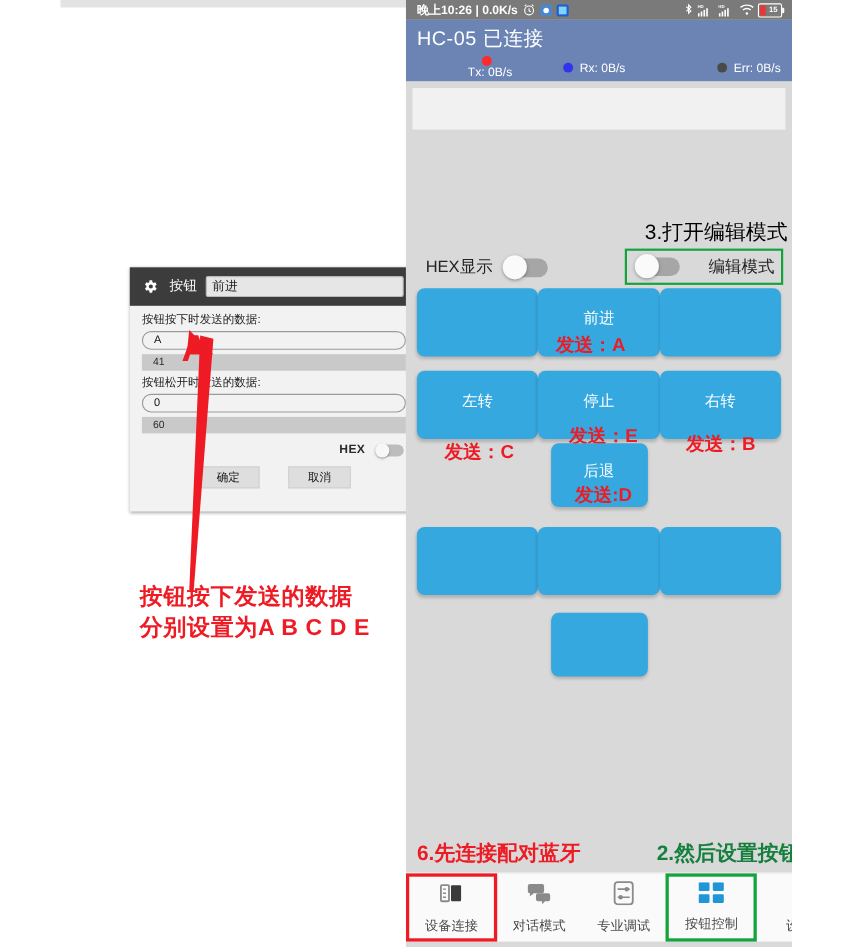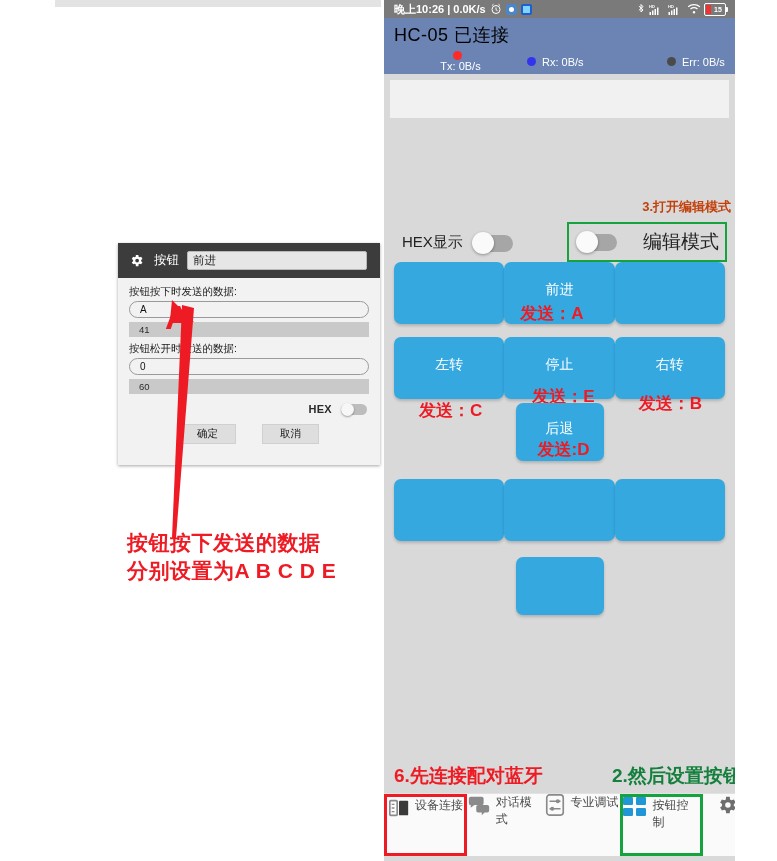--- a/index.html
+++ b/index.html
@@ -90,38 +90,38 @@
     letter-spacing:.5px;white-space:nowrap;
   }
   #arrow-svg{position:absolute;left:110px;top:300px;width:160px;height:250px;}
   #big-A{
     position:absolute;left:165px;top:300px;
     color:#ee1b24;font-weight:bold;font-size:34px;line-height:34px;
   }
 
   
   #phone{
-    position:absolute;left:384px;top:0;width:351px;height:861px;
+    position:absolute;left:369px;top:0;width:351px;height:861px;
     background:#d9d9d9;overflow:hidden;
   }
   #statusbar{
     height:18px;background:#7a7a7a;display:flex;align-items:center;
     padding:0 7px 0 10px;box-sizing:border-box;color:#ffffff;font-size:11px;
     font-weight:bold;
   }
   #statusbar-left{display:flex;align-items:center;gap:4px;white-space:nowrap;}
   #statusbar-right{margin-left:auto;display:flex;align-items:center;gap:3px;}
   .sbicon{display:block}
   .sq-icon{width:11px;height:11px;border-radius:2px;display:inline-block;}
 
   #appbar{
     background:#6b84b4;padding:5px 10px 4px 10px;box-sizing:border-box;
     height:56px;
   }
-  #app-title{color:#000000;font-size:18px;letter-spacing:.5px;margin-bottom:4px;}
+  #app-title{color:#ffffff;font-size:18px;letter-spacing:.5px;margin-bottom:4px;}
   #stats-row{display:flex;align-items:center;font-size:11px;color:#ffffff;}
   .stat{display:flex;align-items:center;}
   .dot{width:9px;height:9px;border-radius:50%;margin-right:6px;display:inline-block;}
 
   #terminal-area{
     background:#d9d9d9;padding:6px 6px 0 6px;box-sizing:border-box;height:44px;
   }
   #terminal-box{
     background:#f1f1f1;height:100%;width:100%;box-sizing:border-box;
     font-size:11px;color:#ededed;padding:4px 8px;
@@ -138,23 +138,23 @@
     width:40px;height:17px;border-radius:9px;background:#a6a6a6;position:relative;
   }
   .big-switch .knob{
     position:absolute;left:-1px;top:-3px;width:22px;height:22px;border-radius:50%;
     background:#fafafa;box-shadow:0 1px 3px rgba(0,0,0,.35);
   }
   #editmode-group{
     margin-left:auto;display:flex;align-items:center;
     border:2px solid #14a33c;padding:5px 6px 5px 8px;box-sizing:border-box;
   }
-  #editmode-label{font-size:19px;color:#222;margin-left:26px;}
+  #editmode-label{font-size:15px;color:#222;margin-left:26px;}
   #hint3{
-    position:absolute;right:4px;top:-24px;color:#c2410c;font-weight:bold;font-size:13px;
+    position:absolute;right:4px;top:-24px;color:#000000;font-weight:normal;font-size:19px;
     white-space:nowrap;
   }
 
   
   #grid{position:relative;padding:0 10px;box-sizing:border-box;}
   .row{display:flex;justify-content:space-between;margin-bottom:13px;}
   .row.center{justify-content:center;}
   .gbtn{
     width:119px;height:62px;background:#35a8e0;border-radius:7px;
     box-shadow:0 2px 3px rgba(0,0,0,.18);
@@ -174,21 +174,21 @@
     position:absolute;left:228px;bottom:2px;color:#15803d;font-weight:bold;font-size:19px;
     white-space:nowrap;
   }
 
   
   #bottomnav{
     position:absolute;left:0;bottom:5px;width:396px;height:62px;background:#fafafa;
     display:flex;align-items:stretch;border-top:1px solid #e2e2e2;
   }
   .navitem{
-    flex:1 1 0;display:flex;
+    flex:1 1 0;display:flex;flex-direction:column;align-items:center;
     justify-content:center;gap:5px;box-sizing:border-box;
   }
   .navitem .nlabel{font-size:12px;color:#4a4a4a;}
   .navitem.redbox{border:3px solid #ee1b24;}
   .navitem.greenbox{border:3px solid #14a33c;}
   #nav-filler{position:absolute;left:0;bottom:0;width:396px;height:5px;background:#d9d9d9;}
 </style>
 </head>
 <body>
 

